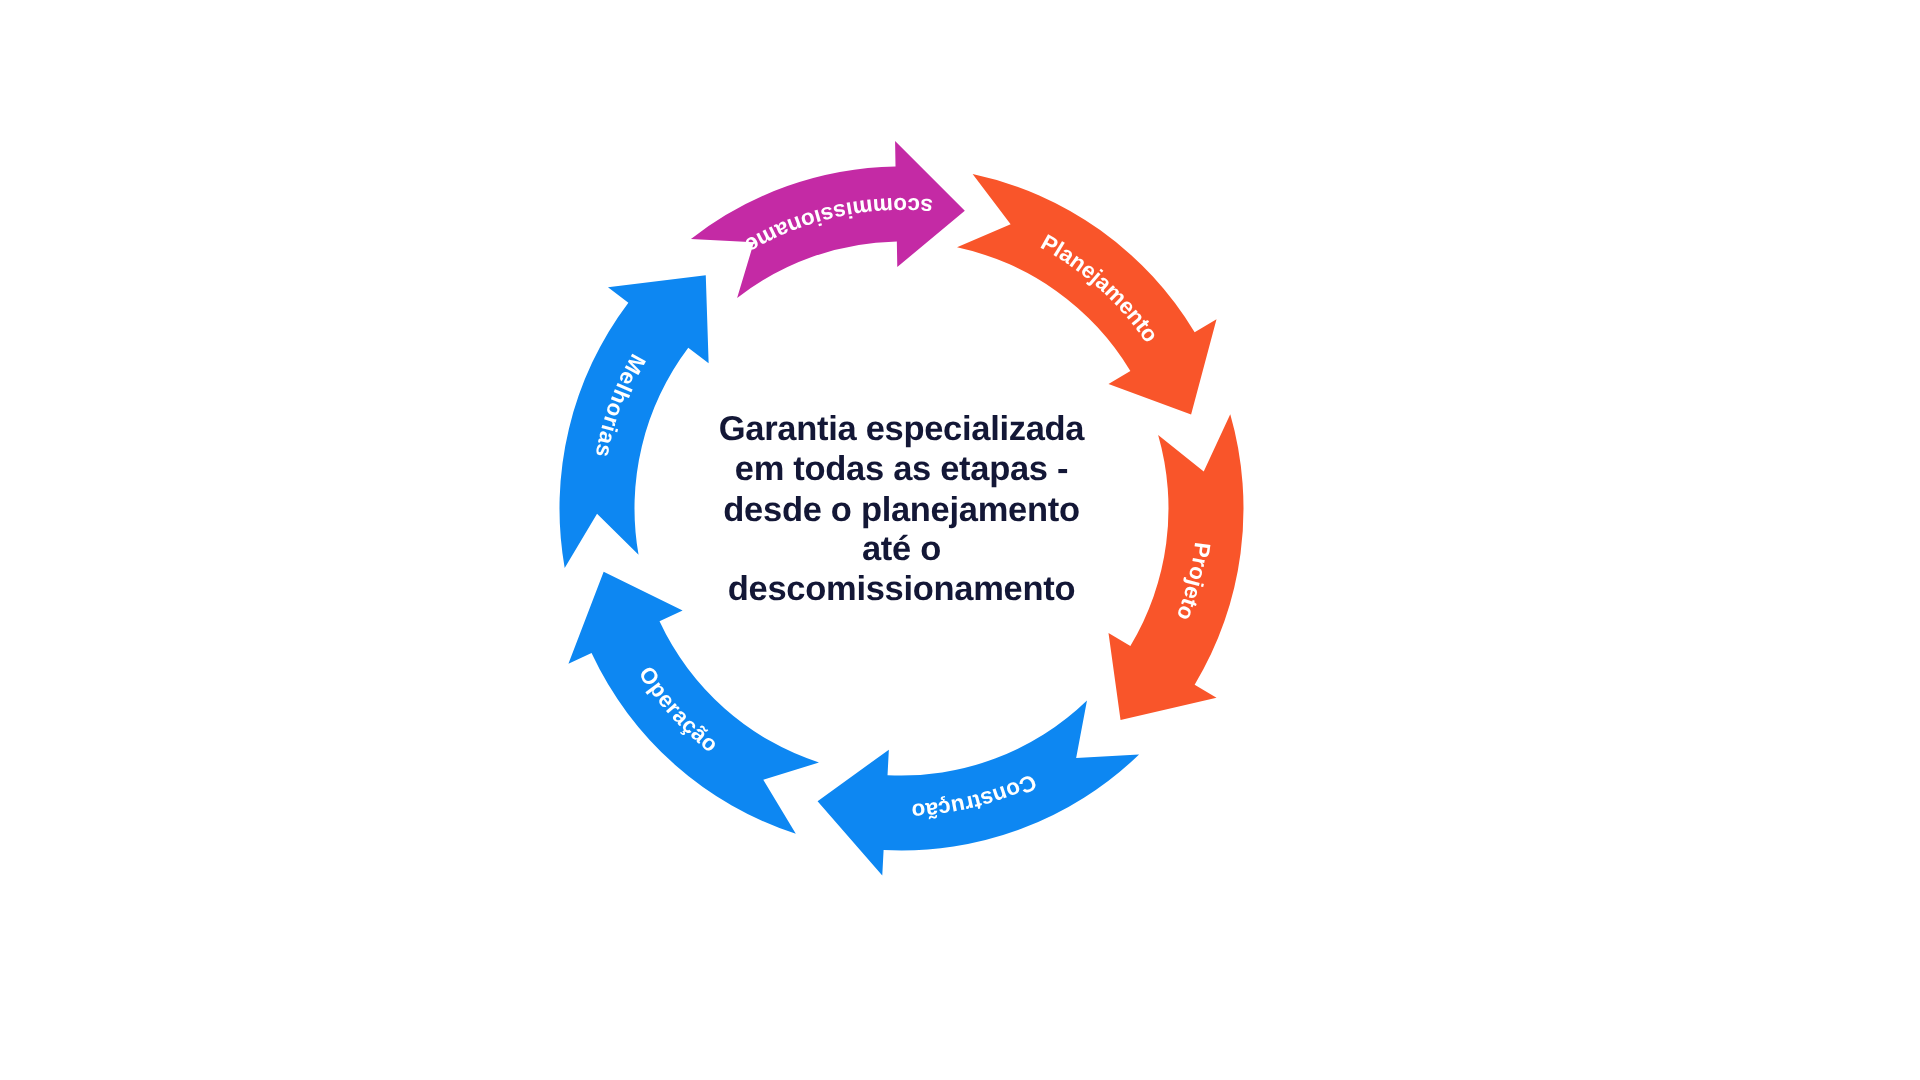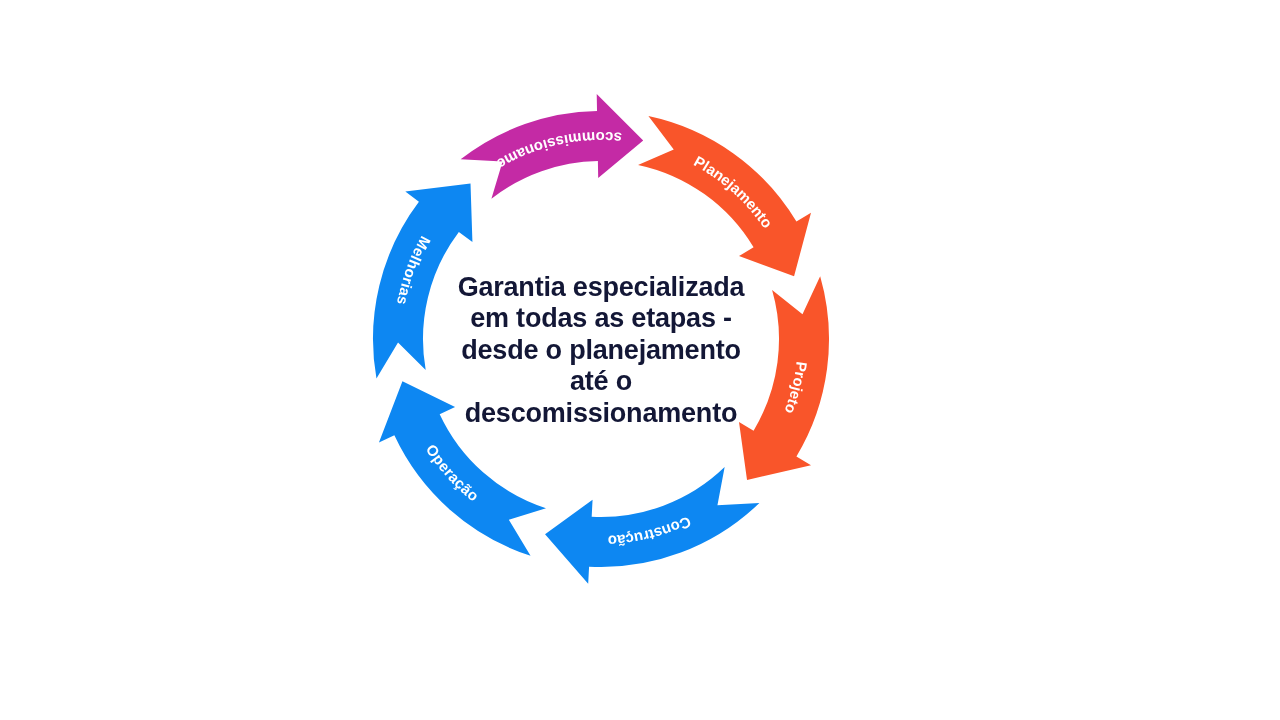--- a/index.html
+++ b/index.html
@@ -35,21 +35,21 @@
     letter-spacing: 0.2px;
   }
   #center-text {
     position: absolute;
     left: 441px;
     top: 272px;
     width: 320px;
     text-align: center;
     font-family: "Liberation Sans", sans-serif;
     font-weight: bold;
-    font-size: 27px;
+    font-size: 23px;
     line-height: 1.165;
     color: #131736;
     letter-spacing: -0.2px;
     white-space: pre-line;
     pointer-events: none;
   }
 </style>
 </head>
 <body>
 

